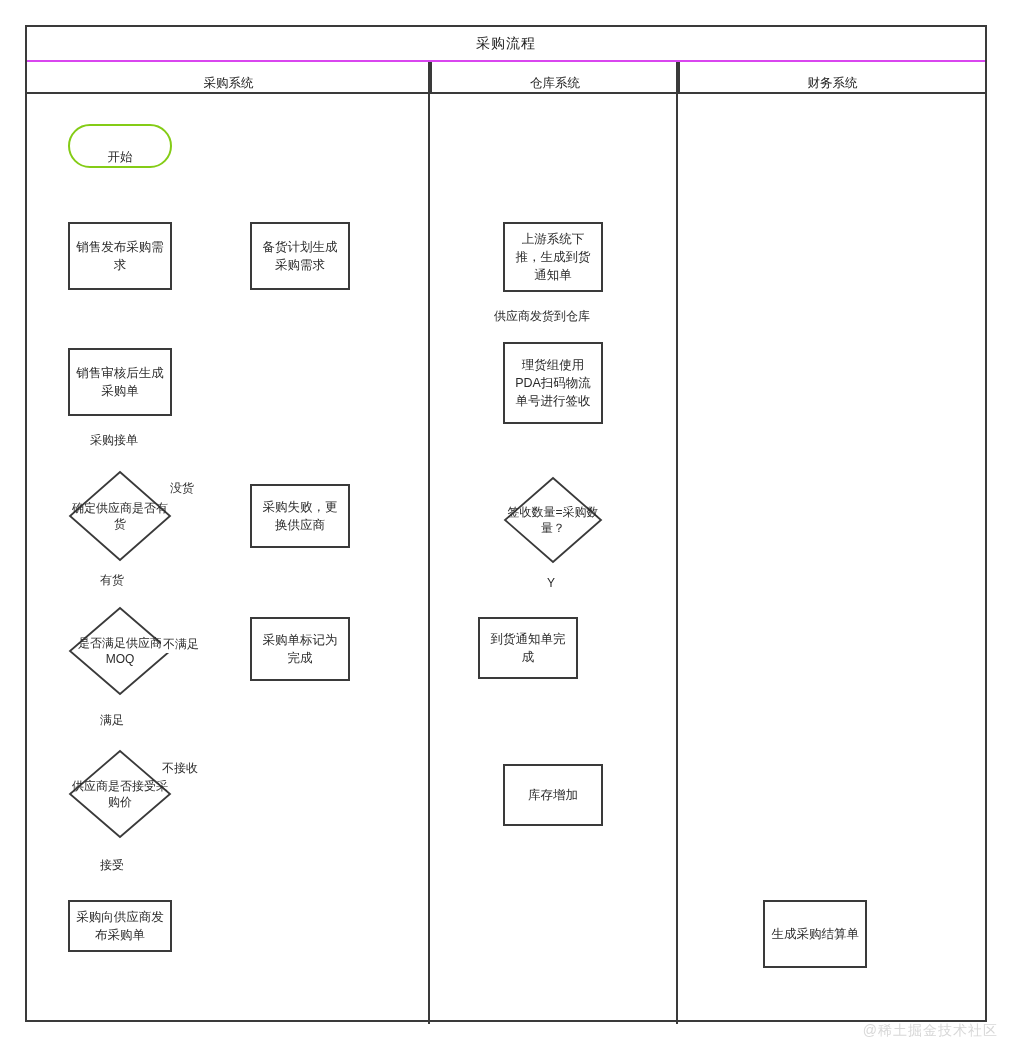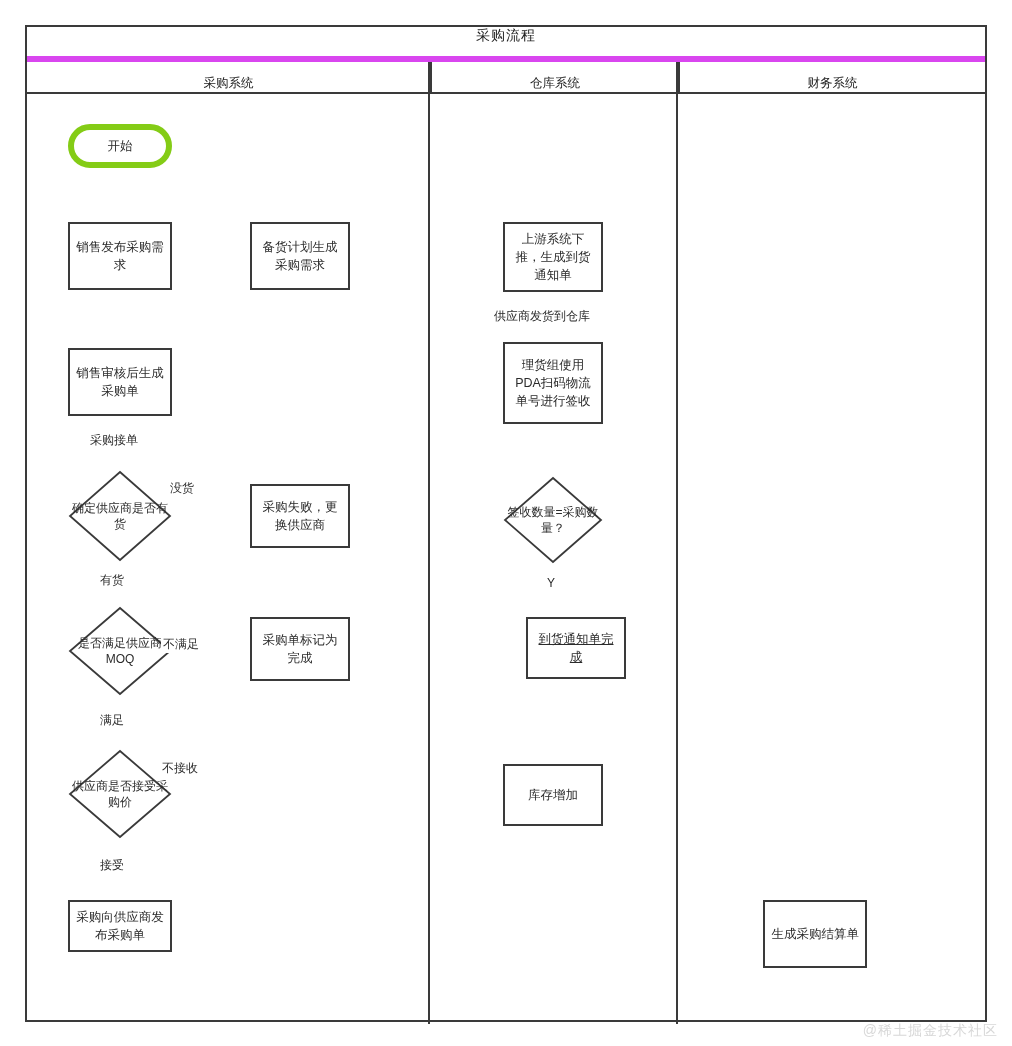--- a/index.html
+++ b/index.html
@@ -1,29 +1,29 @@
 <!DOCTYPE html>
 <html><head>
 <meta charset="utf-8">
 <title>采购流程</title>
 <style>
   html,body{margin:0;padding:0;background:#ffffff;}
   body{font-family:"Liberation Sans","DejaVu Sans",sans-serif;}
   #canvas{position:relative;width:1012px;height:1046px;background:#ffffff;overflow:hidden;}
   #frame{position:absolute;left:25px;top:25px;width:962px;height:997px;border:2px solid #3a3a3a;box-sizing:border-box;background:#ffffff;}
-  #title-row{position:absolute;left:0;top:0;width:100%;height:35px;border-bottom:6px solid #d946ef;box-sizing:border-box;display:flex;align-items:flex-start;justify-content:center;}
+  #title-row{position:absolute;left:0;top:0;width:100%;height:35px;border-bottom:2px solid #d946ef;box-sizing:border-box;display:flex;align-items:center;justify-content:center;}
   #title-row .t{font-size:14px;color:#222;letter-spacing:1px;}
   #lane-head{position:absolute;left:0;top:35px;width:100%;height:32px;border-bottom:2px solid #3a3a3a;box-sizing:border-box;display:flex;}
   .lane-head-cell{display:flex;align-items:flex-end;justify-content:center;font-size:12.5px;color:#222;box-sizing:border-box;}
   .lane-head-cell + .lane-head-cell{border-left:2px solid #3a3a3a;}
   .lane-div{position:absolute;top:35px;width:0;border-left:2px solid #3a3a3a;height:962px;}
   svg#wires{position:absolute;left:0;top:0;width:1012px;height:1046px;pointer-events:none;}
   .node{position:absolute;box-sizing:border-box;display:flex;align-items:center;justify-content:center;text-align:center;background:#ffffff;color:#2b2b2b;}
   .node.process{border:2px solid #3a3a3a;font-size:12.5px;line-height:1.45;padding:2px 6px;}
-  .node.start{border:6px solid #84cc16;border-radius:26px;font-size:12.5px;}
+  .node.start{border:2px solid #84cc16;border-radius:26px;font-size:12.5px;align-items:flex-end;}
   .diamond-wrap{position:absolute;}
   .diamond-wrap svg{position:absolute;left:0;top:0;}
   .diamond-label{position:absolute;left:0;top:0;width:100%;height:100%;display:flex;align-items:center;justify-content:center;text-align:center;font-size:12px;line-height:1.35;color:#2b2b2b;}
   .edge-label{position:absolute;font-size:12px;color:#2b2b2b;white-space:nowrap;background:#ffffff;padding:0 2px;}
   #watermark{position:absolute;right:14px;bottom:6px;font-size:14px;color:#d8d8d8;letter-spacing:1px;}
 </style>
 </head>
 <body>
 
 <div id="canvas">
@@ -136,21 +136,21 @@
       </div>
       <div class="node process" style="left: 503px; top: 342px; width: 100px; height: 82px;">
         <span>理货组使用PDA扫码物流单号进行签收</span>
       </div>
       <div class="diamond-wrap" style="left: 503px; top: 476px; width: 100px; height: 88px;">
         <svg width="100" height="88">
           <polygon points="50,2 98,44 50,86 2,44" fill="#ffffff" stroke="#3a3a3a" stroke-width="1.8"></polygon>
         </svg>
         <div class="diamond-label">签收数量=采购数量？</div>
       </div>
-      <div class="node process" style="left: 526px; top: 617px; width: 100px; height: 62px; text-decoration: underline;">
+      <div class="node process" style="left: 478px; top: 617px; width: 100px; height: 62px;">
         <span>到货通知单完成</span>
       </div>
       <div class="node process" style="left: 503px; top: 764px; width: 100px; height: 62px;">
         <span>库存增加</span>
       </div>
       <div class="node process" style="left: 763px; top: 900px; width: 104px; height: 68px; justify-content: flex-end;">
         <span>生成采购结算单</span>
       </div>
     </div>
   <div id="labels-layer">

